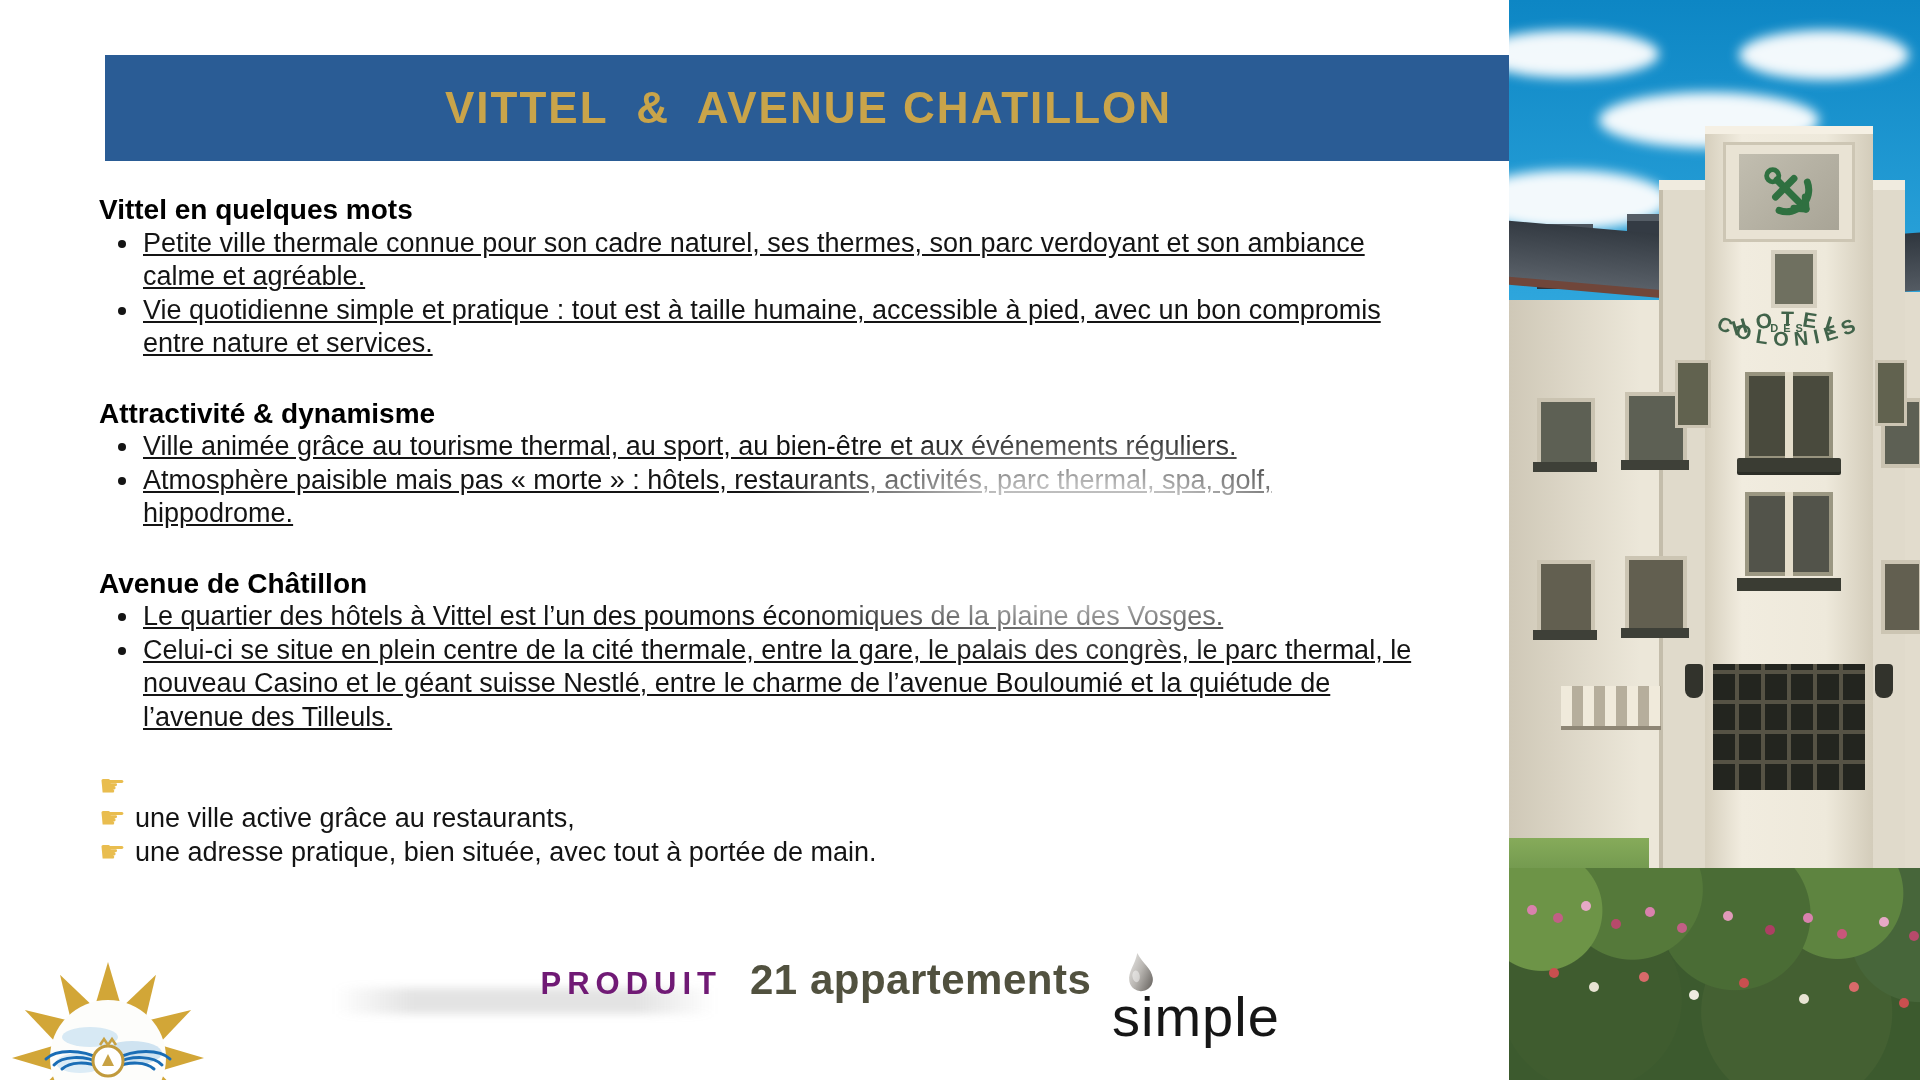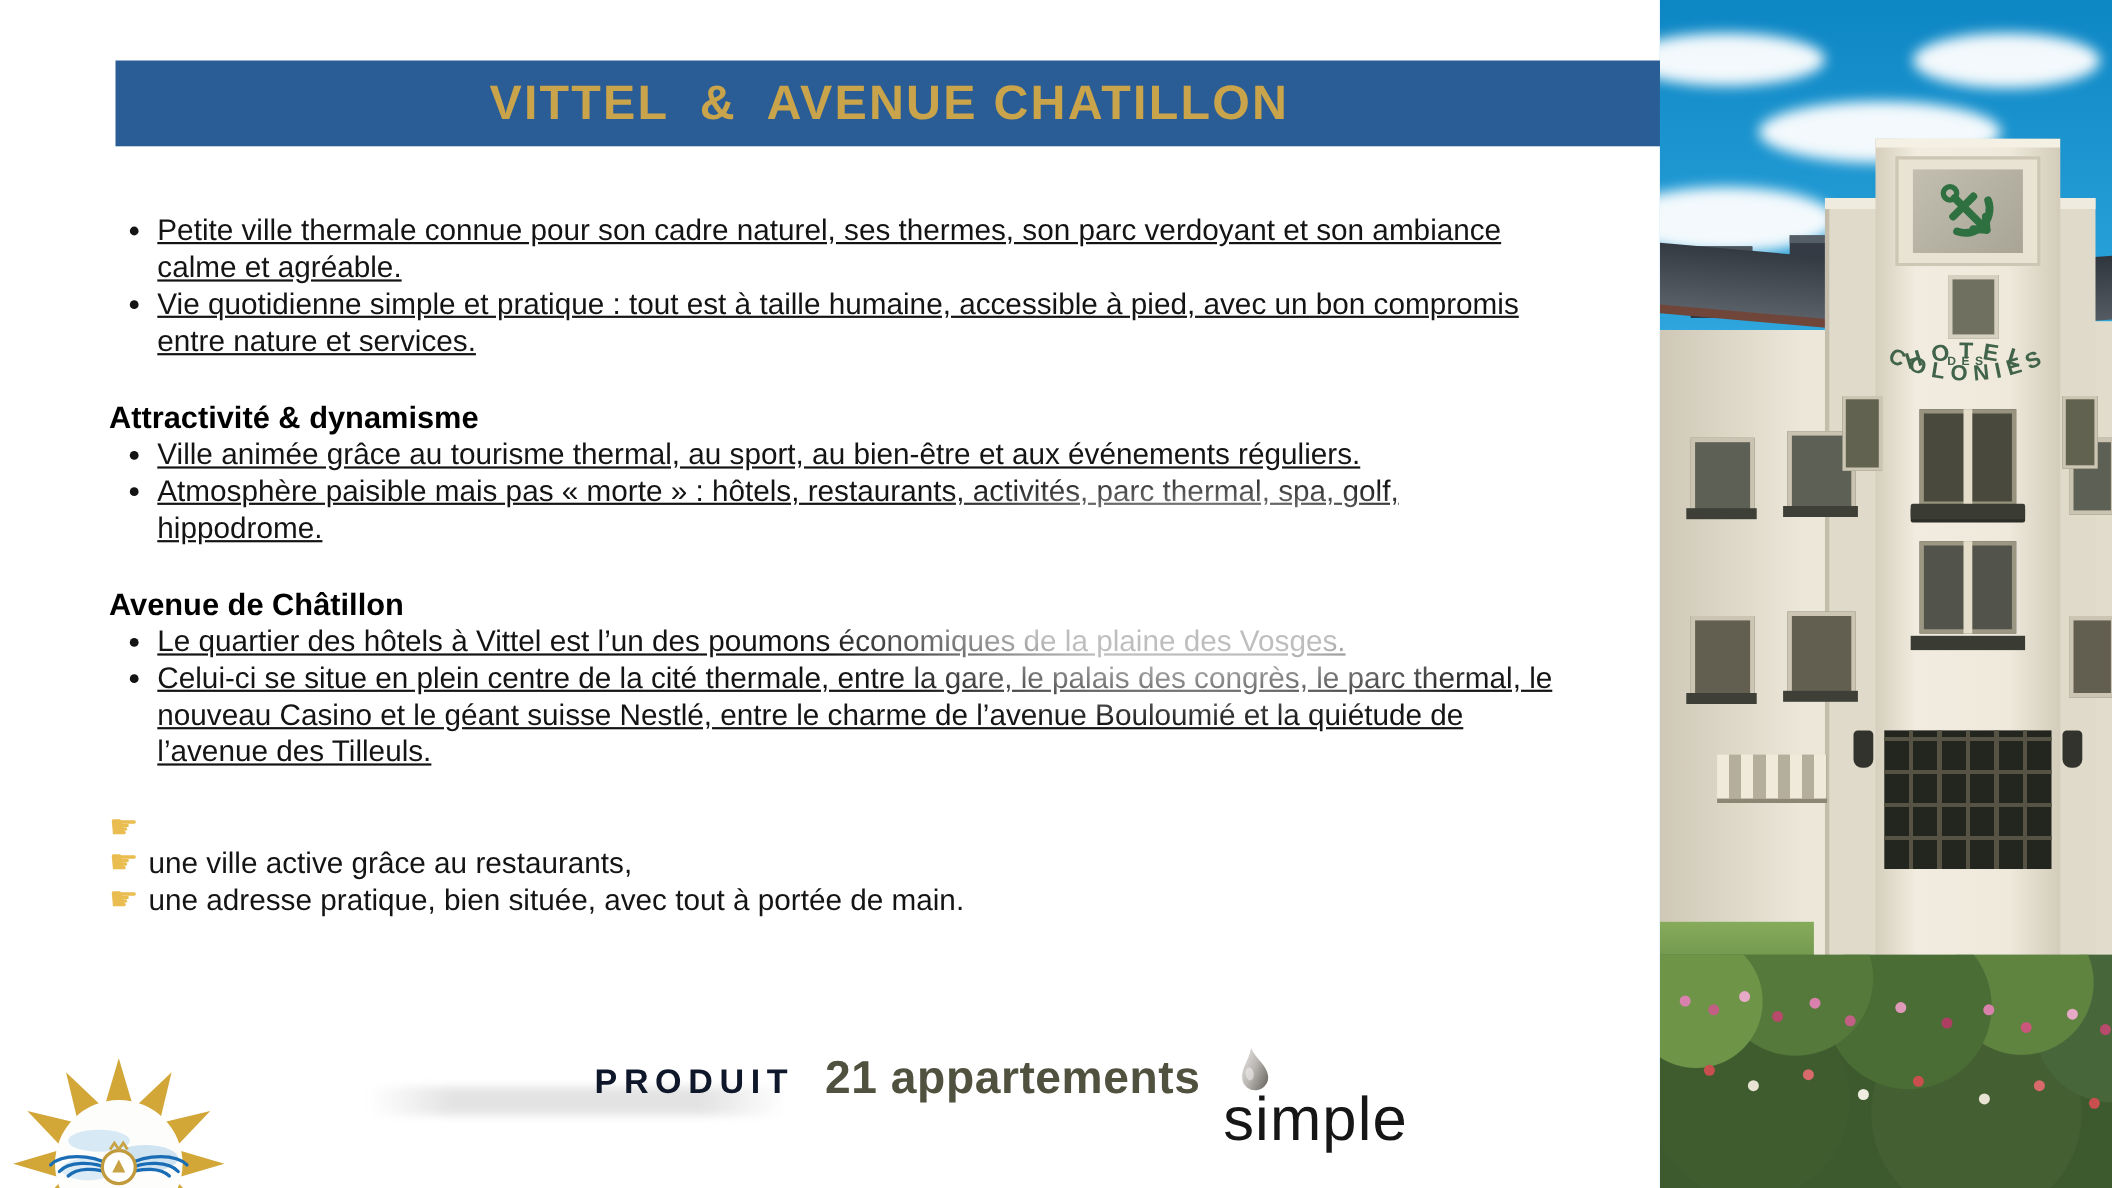--- a/index.html
+++ b/index.html
@@ -2,21 +2,21 @@
 <html><head>
 <meta charset="utf-8">
 <style>
   html,body{margin:0;padding:0;}
   body{
     width:1920px;height:1080px;position:relative;overflow:hidden;
     background:#ffffff;font-family:"Liberation Sans",sans-serif;color:#141414;
   }
   
   .banner{
-    position:absolute;left:105px;top:55px;width:1407px;height:78px;
+    position:absolute;left:105px;top:55px;width:1407px;height:106px;
     background:#2a5c95;display:flex;align-items:center;justify-content:center;z-index:1;
   }
   .banner h1{
     margin:0;font-size:44px;font-weight:bold;color:#c9a44a;
     letter-spacing:2px;white-space:pre;
   }
   
   .content{
     position:absolute;left:99px;top:193px;width:1330px;z-index:2;
     font-size:27px;line-height:33.5px;
@@ -33,21 +33,21 @@
     background:radial-gradient(closest-side,rgba(255,255,255,.72) 40%,rgba(255,255,255,0) 82%);
   }
   .fade-footer{
     position:absolute;left:335px;top:988px;width:380px;height:26px;z-index:1;pointer-events:none;
     background:linear-gradient(90deg,transparent,rgba(130,130,130,.22) 20%,rgba(130,130,130,.22) 80%,transparent);
     filter:blur(4px);
   }
   
   .footer-rows{position:absolute;left:252px;top:956px;z-index:2;}
   .frow{display:flex;align-items:baseline;margin-bottom:20px;}
-  .flabel{width:470px;text-align:right;color:#0f172a;font-weight:bold;font-size:31px;letter-spacing:6px;}
+  .flabel{width:470px;text-align:right;color:#701a75;font-weight:bold;font-size:31px;letter-spacing:6px;}
   .fvalue{margin-left:28px;color:#51513f;font-weight:bold;font-size:42px;letter-spacing:.5px;}
   
   .sun{position:absolute;left:0;bottom:0;width:228px;height:125px;overflow:hidden;z-index:3;}
   
   .imosys{position:absolute;left:1112px;top:952px;z-index:2;display:flex;flex-direction:column;}
   .imosys .drop{margin-left:10px;width:36px;height:40px;transform:rotate(-8deg);}
   .wordmark{font-size:56px;line-height:54px;color:#161616;letter-spacing:1px;margin-top:-2px;}
   
   .photo{position:absolute;left:1509px;top:0;width:411px;height:1080px;overflow:hidden;z-index:10;background:#27a0d6;}
   .photo *{position:absolute;}
@@ -114,20 +114,21 @@
 </style>
 </head>
 <body>
 
 <div class="banner">
   <h1>VITTEL  &amp;  AVENUE CHATILLON</h1>
 </div>
 
 <div class="content">
   <div class="section">
+    <h2>Vittel en quelques mots</h2>
     <ul>
       <li>Petite ville thermale connue pour son cadre naturel, ses thermes, son parc verdoyant et son ambiance calme et agréable.</li>
       <li>Vie quotidienne simple et pratique : tout est à taille humaine, accessible à pied, avec un bon compromis entre nature et services.</li>
     </ul>
   </div>
   <div class="section">
     <h2>Attractivité &amp; dynamisme</h2>
     <ul>
       <li>Ville animée grâce au tourisme thermal, au sport, au bien-être et aux événements réguliers.</li>
       <li>Atmosphère paisible mais pas « morte » : hôtels, restaurants, activités, parc thermal, spa, golf, hippodrome.</li>

